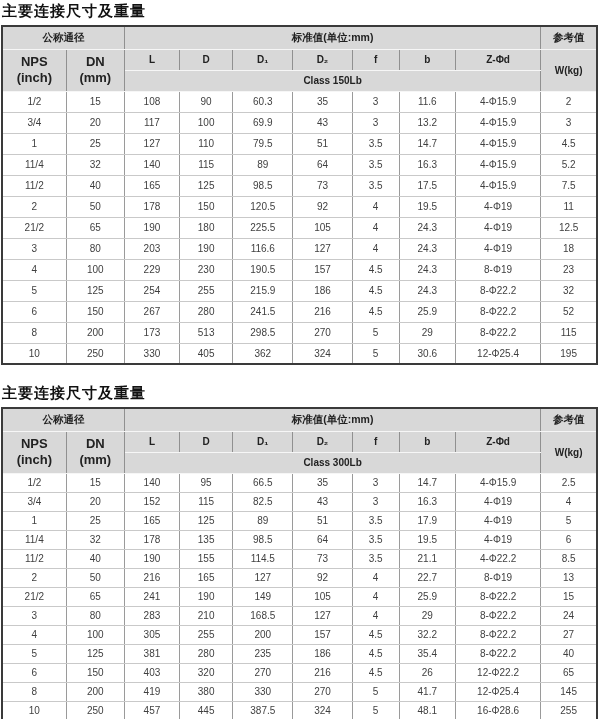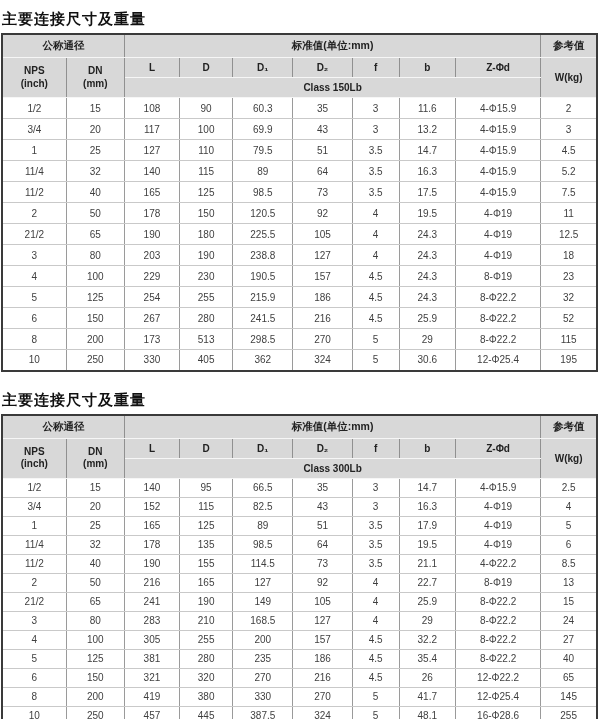--- a/index.html
+++ b/index.html
@@ -9,21 +9,21 @@
     background: #ffffff;
     font-family: "Liberation Sans", "DejaVu Sans", sans-serif;
     color: #222;
   }
   .page { padding: 2px 1px 0 1px; }
 
   .table-title {
     font-size: 15px;
     font-weight: bold;
     color: #111;
-    margin: 8px 0 4px 1px;
+    margin: 0 0 4px 1px;
     letter-spacing: 1px;
   }
   .section-2 .table-title { margin-top: 19px; }
 
   table.dim-table {
     border-collapse: collapse;
     width: 597px;
     table-layout: fixed;
     border: 2px solid #3a3a3a;
   }
@@ -48,21 +48,21 @@
     vertical-align: middle;
     border-left: 1px solid #909090;
     border-right: 1px solid #909090;
     border-top: 1px solid #f6f6f6;
     border-bottom: 1px solid #f6f6f6;
     padding: 4px 0;
   }
   thead tr.group-row th { height: 15px; font-size: 10.5px; }
   thead tr.dim-row th   { height: 13px; }
   thead tr.class-row th { height: 14px; }
-  th.two-line { line-height: 1.25; font-size: 10px; }
+  th.two-line { line-height: 1.25; font-size: 13px; }
   th.two-line span { display: block; }
 
   tbody td {
     text-align: center;
     vertical-align: middle;
     font-size: 10px;
     color: #3f3f3f;
     background: #ffffff;
     border-left: 1px solid #9a9a9a;
     border-right: 1px solid #9a9a9a;
@@ -204,21 +204,21 @@
             <td>4</td>
             <td>24.3</td>
             <td>4-Φ19</td>
             <td>12.5</td>
           </tr>
           <tr>
             <td>3</td>
             <td>80</td>
             <td>203</td>
             <td>190</td>
-            <td>238.8</td>
+            <td>116.6</td>
             <td>127</td>
             <td>4</td>
             <td>24.3</td>
             <td>4-Φ19</td>
             <td>18</td>
           </tr>
           <tr>
             <td>4</td>
             <td>100</td>
             <td>229</td>
@@ -442,21 +442,21 @@
             <td>235</td>
             <td>186</td>
             <td>4.5</td>
             <td>35.4</td>
             <td>8-Φ22.2</td>
             <td>40</td>
           </tr>
           <tr>
             <td>6</td>
             <td>150</td>
-            <td>321</td>
+            <td>403</td>
             <td>320</td>
             <td>270</td>
             <td>216</td>
             <td>4.5</td>
             <td>26</td>
             <td>12-Φ22.2</td>
             <td>65</td>
           </tr>
           <tr>
             <td>8</td>

